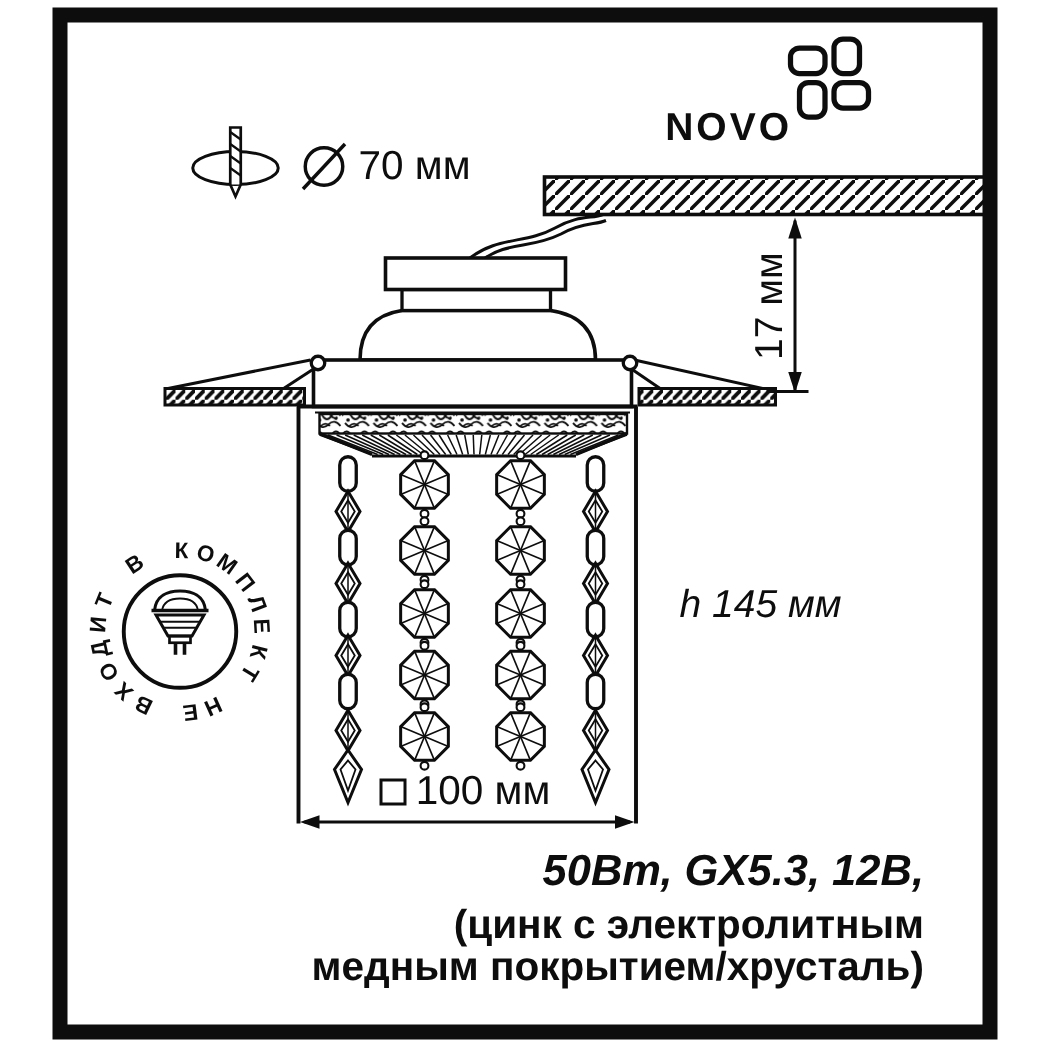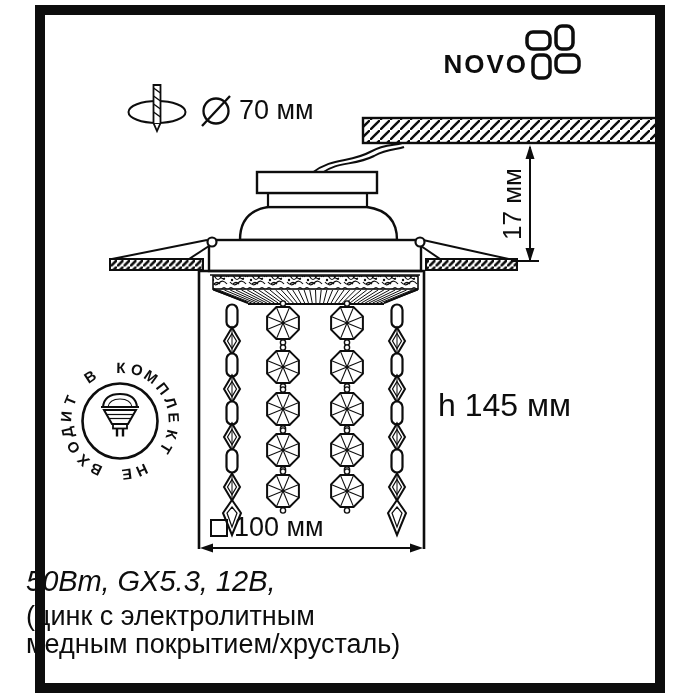--- a/index.html
+++ b/index.html
@@ -2,32 +2,32 @@
 <html><head>
 <meta charset="utf-8">
 <style>
   html,body{margin:0;padding:0;background:#fff;}
   .page{position:relative;width:700px;height:700px;background:#ffffff;overflow:hidden;
         font-family:"Liberation Sans","DejaVu Sans",sans-serif;color:#0d0d0d;}
   .frame{position:absolute;left:35px;top:5px;width:630px;height:688px;
          border:10px solid #0d0d0d;box-sizing:border-box;}
   svg.diagram{position:absolute;left:0;top:0;width:700px;height:700px;}
   .label{position:absolute;white-space:nowrap;color:#0d0d0d;}
-  .brand{font-size:26px;font-weight:bold;letter-spacing:2px;}
+  .brand{font-size:26px;font-weight:bold;letter-spacing:2px;margin-top:20px;}
   .brand-novo{left:428px;top:49px;width:100px;text-align:right;}
   .brand-tech{left:576px;top:49px;}
   .dia-label{left:239px;top:95px;font-size:27px;}
   .depth-label{left:451px;top:190px;width:120px;height:28px;text-align:center;
                font-size:26px;transform:rotate(-90deg);transform-origin:center;}
-  .height-label{left:438px;top:387px;font-size:32px;}
-  .width-group{left:210px;top:512px;width:200px;display:flex;justify-content:flex-start;
+  .height-label{left:453px;top:387px;font-size:26px;font-style:italic;}
+  .width-group{left:210px;top:512px;width:200px;display:flex;justify-content:center;
                align-items:center;gap:6px;font-size:27px;}
   .sq{display:inline-block;width:14px;height:14px;border:2.5px solid #0d0d0d;
       box-sizing:content-box;}
-  .spec{left:26px;width:560px;text-align:left;font-weight:normal;}
+  .spec{left:56px;width:560px;text-align:right;font-weight:bold;}
   .spec1{top:565px;font-size:29px;font-style:italic;}
   .spec2{top:601px;font-size:27px;}
   .spec3{top:629px;font-size:27px;}
   .stamp-ch{position:absolute;width:16px;height:19px;text-align:center;
             font-size:15px;font-weight:bold;color:#0d0d0d;line-height:19px;}
 </style>
 </head>
 <body>
 
 <div class="page">

